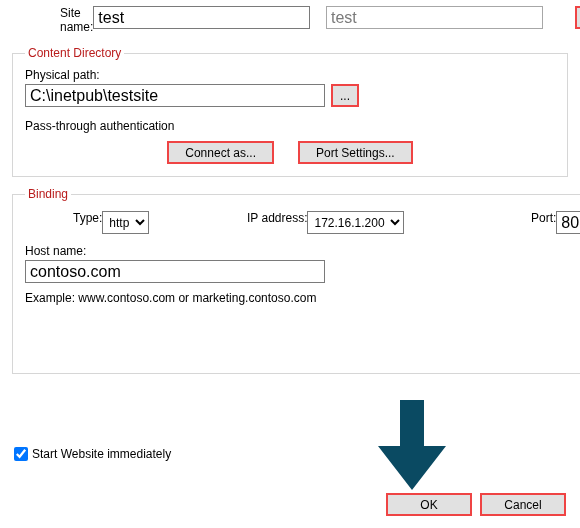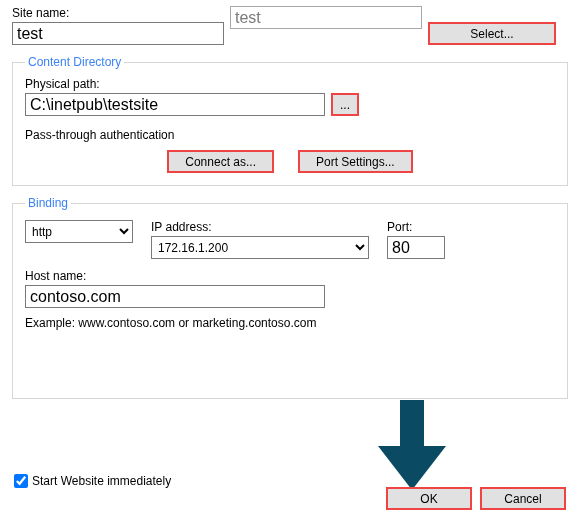--- a/index.html
+++ b/index.html
@@ -15,21 +15,21 @@
     height: 528px;
     padding: 6px 12px 10px 12px;
     position: relative;
     background: #fff;
   }
   .row-top {
     display: flex;
     gap: 6px;
     align-items: flex-start;
   }
-  .col { display: flex; flex-direction: column; }
+  .col { display: flex; flex-direction: row; margin-left: 48px; }
   .lbl { margin-bottom: 2px; font-size: 12px; }
   .lbl.disabled { color: #8c8c8c; }
   input[type="text"] {
     height: 23px;
     padding: 2px 4px;
     font-family: inherit;
     font-size: 16px;
     border: 1px solid #7a7a7a;
     background: #fff;
   }
@@ -55,21 +55,21 @@
     width: 28px; padding: 0;
   }
   fieldset {
     border: 1px solid #d6d6d6;
     margin: 10px 0 0 0;
     padding: 8px 12px 12px 12px;
   }
   legend {
     font-size: 12px;
     padding: 0 3px;
-    color: #3b82f6;
+    color: #b91c1c;
   }
   .path-row {
     display: flex;
     gap: 6px;
     align-items: center;
     margin-top: 2px;
   }
   .path-row input { flex: 0 0 300px; }
   .pta { margin-top: 12px; }
   .btnrow { margin-top: 8px; display: flex; gap: 24px; justify-content: center; }
@@ -84,32 +84,32 @@
   .bind-row {
     display: flex;
     gap: 18px;
     margin-top: 2px;
   }
   .host-row { margin-top: 10px; }
   .example { margin-top: 8px; color: #000; }
   .footer-check {
     position: absolute;
     left: 14px;
-    bottom: 40px;
+    bottom: 67px;
     display: flex;
     align-items: center;
     gap: 4px;
   }
   .footer-check input[type="checkbox"] {
     width: 14px; height: 14px; margin:0;
   }
   .footer-buttons {
     position: absolute;
     right: 14px;
-    bottom: 18px;
+    bottom: 12px;
     display: flex;
     gap: 8px;
   }
   .footer-buttons .btn {
     width: 86px;
   }
   .arrow {
     position: absolute;
     left: 378px;
     bottom: 38px;
@@ -148,20 +148,21 @@
     <div class="btnrow">
       <button class="btn">Connect as...</button>
       <button class="btn">Port Settings...</button>
     </div>
   </fieldset>
 
   <fieldset>
     <legend>Binding</legend>
     <div class="bind-row">
       <div class="col" style="width:108px;">
+        <span class="lbl">Type:</span>
         <select>
           <option>http</option>
         </select>
       </div>
       <div class="col" style="width:218px;">
         <span class="lbl">IP address:</span>
         <select>
           <option>172.16.1.200</option>
         </select>
       </div>

